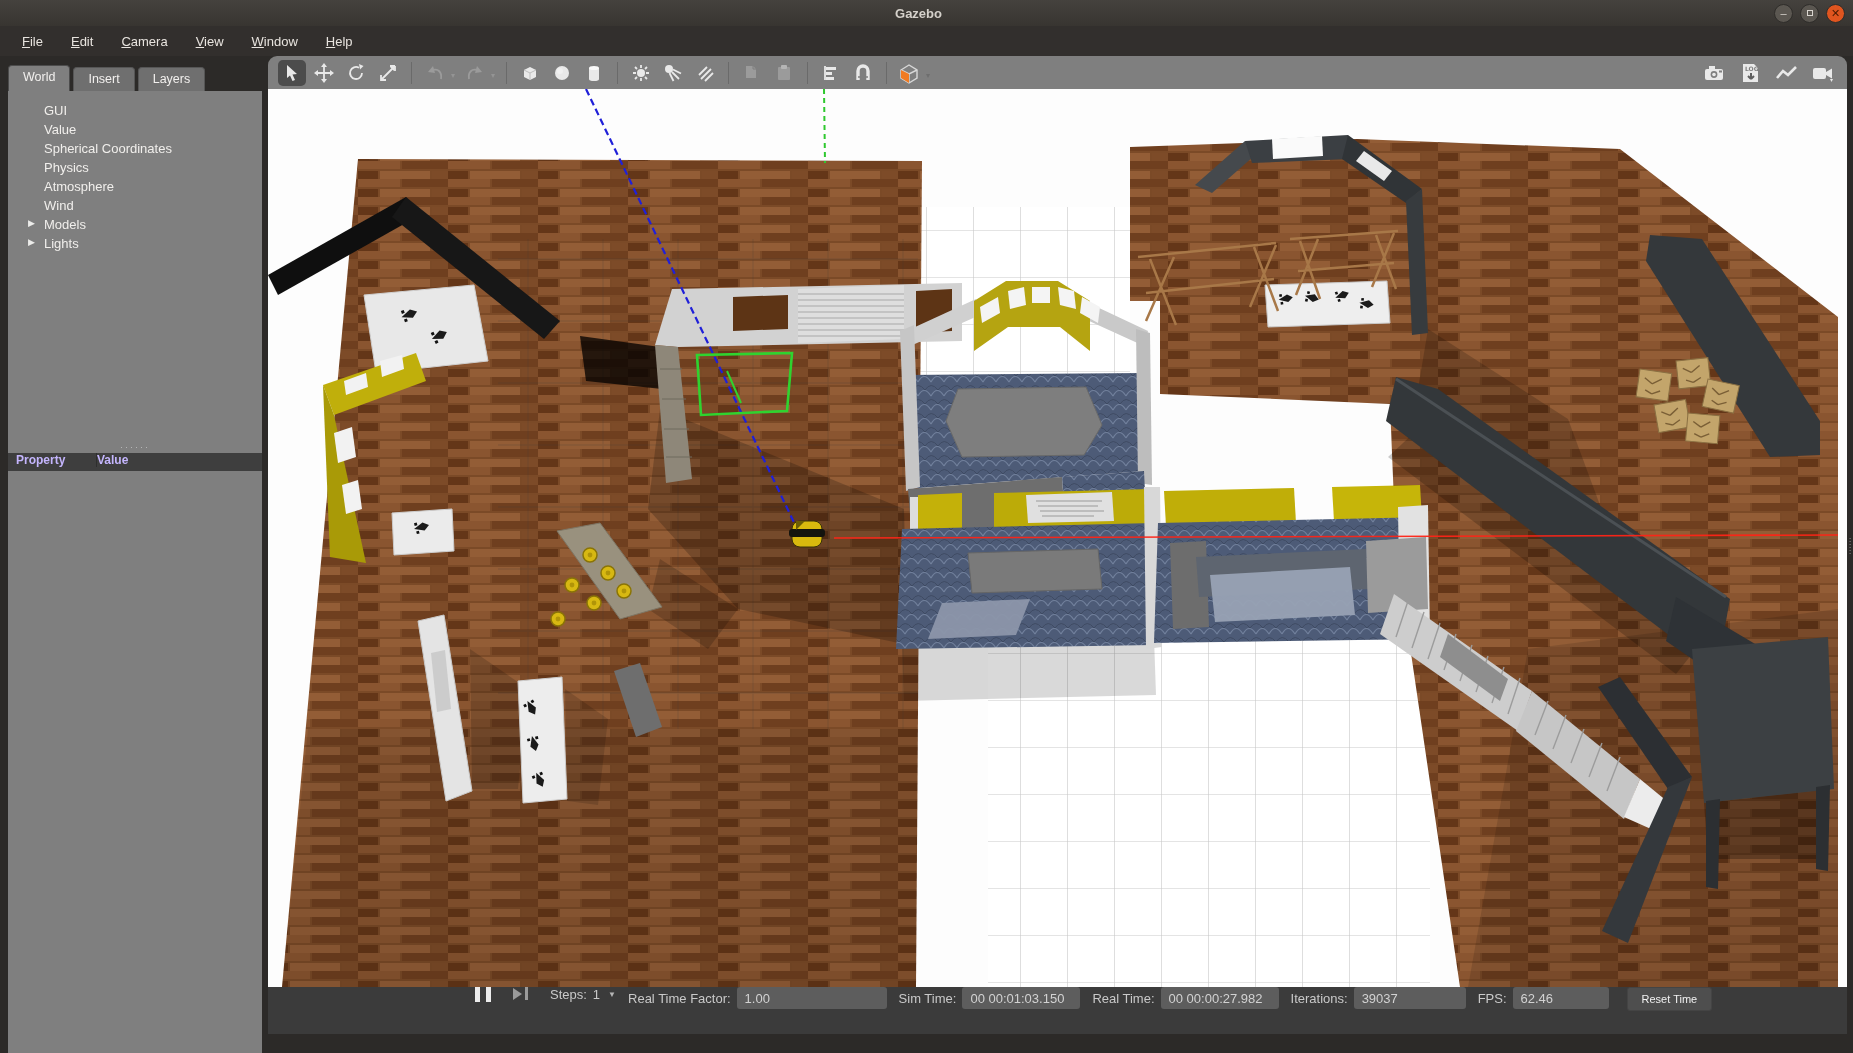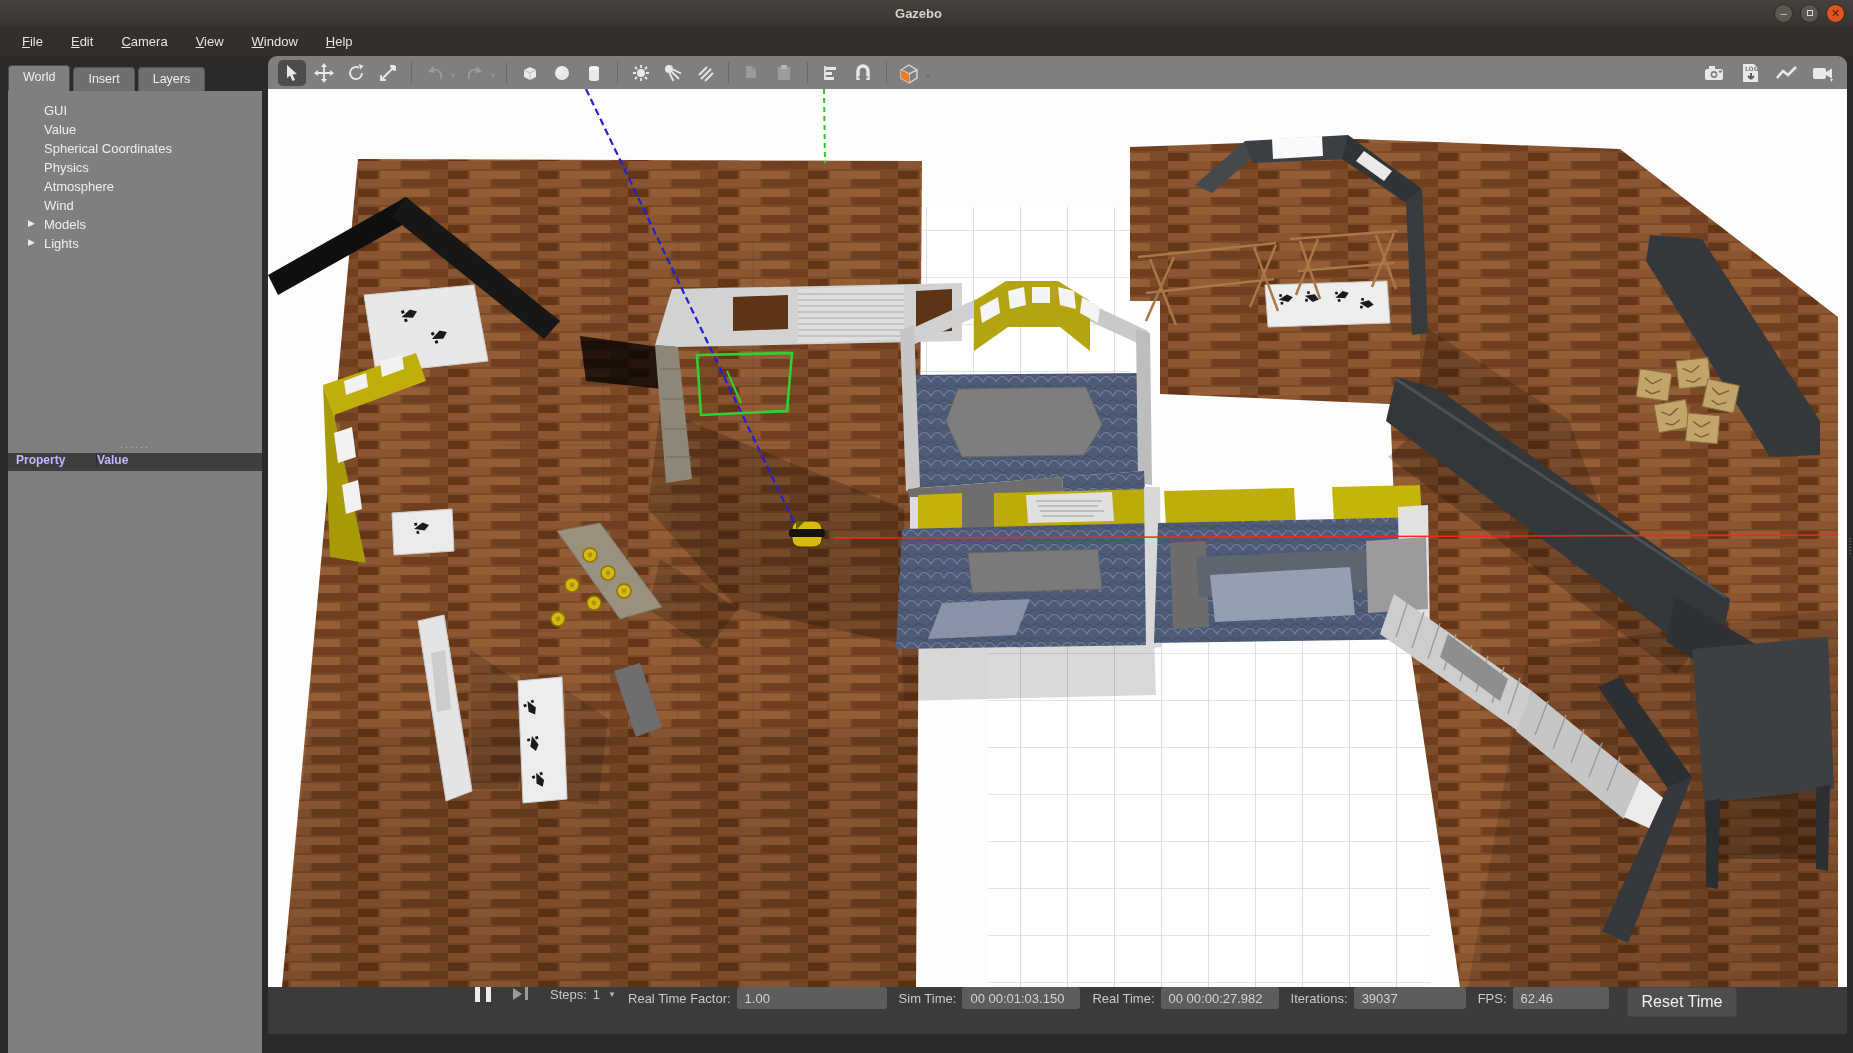--- a/index.html
+++ b/index.html
@@ -74,21 +74,21 @@
   .sb-icon { display:flex; align-items:center; gap:2px; }
   .pause-bar { width:5px; height:15px; background:#ececec; display:inline-block; margin:0 2px; }
   .step-tri { width:0; height:0; border-left:9px solid #9a9a9a;
               border-top:6px solid transparent; border-bottom:6px solid transparent; display:inline-block;}
   .step-bar { width:3px; height:13px; background:#9a9a9a; display:inline-block; margin-left:1px; }
   .sb-group { display:flex; align-items:center; gap:6px; }
   .sb-field { background:#5d5d5d; color:#d2d2d2; border-radius:3px; height:22px;
               display:flex; align-items:center; padding:0 8px; }
   .sb-caret { font-size:8px; color:#b5b5b5; margin-left:2px; }
   .reset-btn { background:#4e4e4e; border:1px solid #444444; border-radius:3px;
-               color:#f2f2f2; padding:5px 14px; font-size:16px; margin-left:6px; }
+               color:#f2f2f2; padding:5px 14px; font-size:11px; margin-left:6px; }
   .bottom-gap { height:16px; background:#2c2a28; }
 </style>
 </head>
 <body>
 
 <div class="titlebar">
   <div class="title-text">Gazebo</div>
   <div class="win-controls">
     <div class="win-btn">–</div>
     <div class="win-btn">

